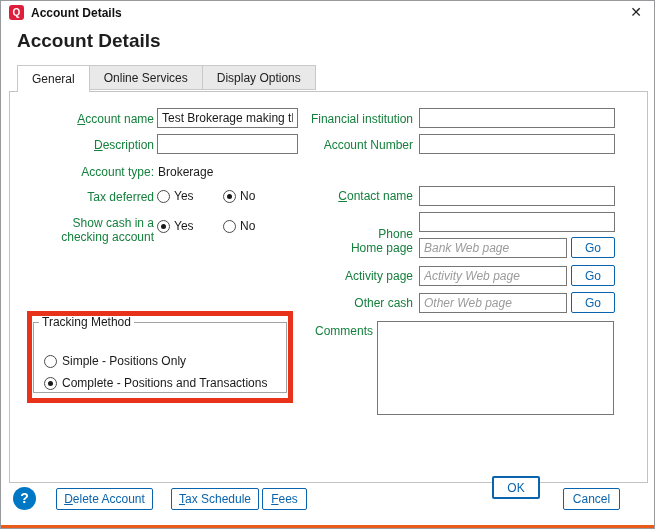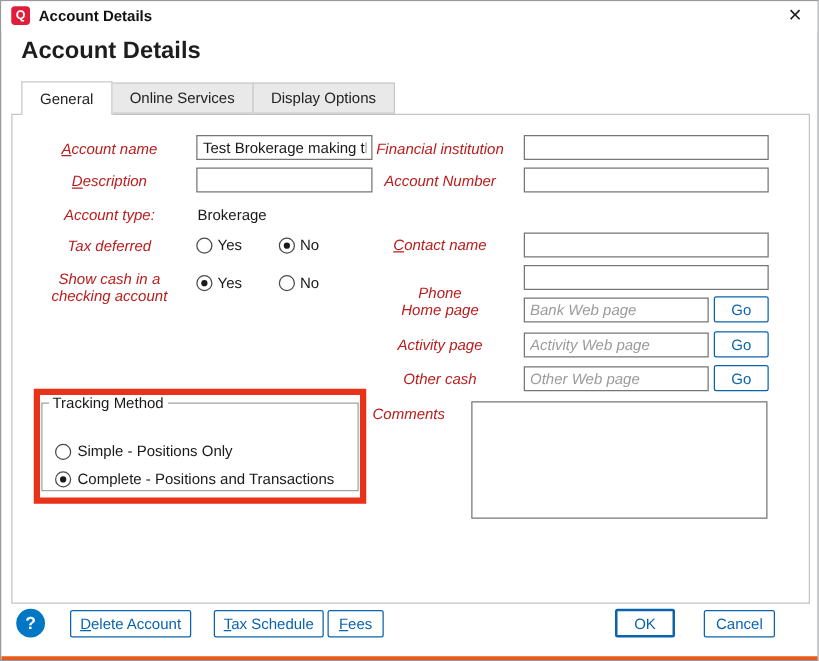--- a/index.html
+++ b/index.html
@@ -14,31 +14,31 @@
   .app-icon { position:absolute; left:8px; top:4px; width:15px; height:15px;
               background:var(--app-icon-red,#e01e3c); color:#fff; font-weight:700;
               font-size:10px; line-height:15px; text-align:center; border-radius:3px; }
   .title-text { position:absolute; left:30px; top:5px; font-size:12px; font-weight:700; color:#111; }
   .close-btn { position:absolute; right:12px; top:3px; font-size:14px; color:#222; cursor:pointer; }
 
   .heading { position:absolute; left:16px; top:29px; font-size:19px; font-weight:700; color:#1d1d1d; }
 
   
   .tabs { position:absolute; left:16px; top:64px; height:27px; display:flex;
-          align-items:center; z-index:3; }
+          align-items:flex-start; z-index:3; }
   .tab { display:flex; align-items:center; padding:0 14px; height:25px; margin-bottom:1px;
          background:var(--tab-inactive-bg,#e9e9e9); border:1px solid #c9c9c9; margin-left:-1px;
          font-size:12px; color:#222; cursor:pointer; white-space:nowrap; }
   .tab:first-child { margin-left:0; }
   .tab.active { height:27px; margin-bottom:0; background:#fff; border-bottom:none; z-index:4; }
 
   .panel { position:absolute; left:8px; top:90px; width:639px; height:392px;
            border:1px solid var(--border-gray,#c3c3c3); background:#fff; z-index:1; }
 
-  .lbl { position:absolute; font-size:12px; color:#b91c1c; text-align:center; z-index:2;font-style:italic; }
+  .lbl { position:absolute; font-size:12px; color:#15803d; text-align:right; z-index:2; }
   .static-val { position:absolute; font-size:12px; color:#1a1a1a; z-index:2; }
 
   .input { position:absolute; height:20px; border:1px solid var(--input-border,#767676);
            font-size:12px; padding:0 4px; color:#1a1a1a; background:#fff;
            font-family:inherit; z-index:2; }
   .input::placeholder, textarea::placeholder { color:#9b9b9b; font-style:italic; }
 
   .radio { position:absolute; width:13px; height:13px; border:1px solid #4a4a4a;
            border-radius:50%; background:#fff; z-index:2; cursor:pointer; }
   .radio.checked::after { content:""; position:absolute; left:3px; top:3px; width:5px;
@@ -147,18 +147,18 @@
   <input class="input" style="left: 418px; top: 292px; width: 148px;" placeholder="Other Web page">
   <button class="go-btn" style="left:570px;top:291px">Go</button>
 
   <div class="lbl" style="left:280px;top:323px;width:92px">Comments</div>
   <textarea class="comments" style="left: 376px; top: 320px; width: 237px; height: 94px;"></textarea>
 
   <div class="help">?</div>
   <button class="btn" style="left:55px;top:487px;width:97px"><u>D</u>elete Account</button>
   <button class="btn" style="left:170px;top:487px;width:88px"><u>T</u>ax Schedule</button>
   <button class="btn" style="left:261px;top:487px;width:45px"><u>F</u>ees</button>
-  <button class="btn default" style="left:491px;top:486px;width:48px">OK</button>
+  <button class="btn default" style="left:491px;top:475px;width:48px">OK</button>
   <button class="btn" style="left:562px;top:487px;width:57px">Cancel</button>
 
   <div class="annotation"></div>
   <div class="bottom-strip"></div>
 </div>
 
 </body></html>

